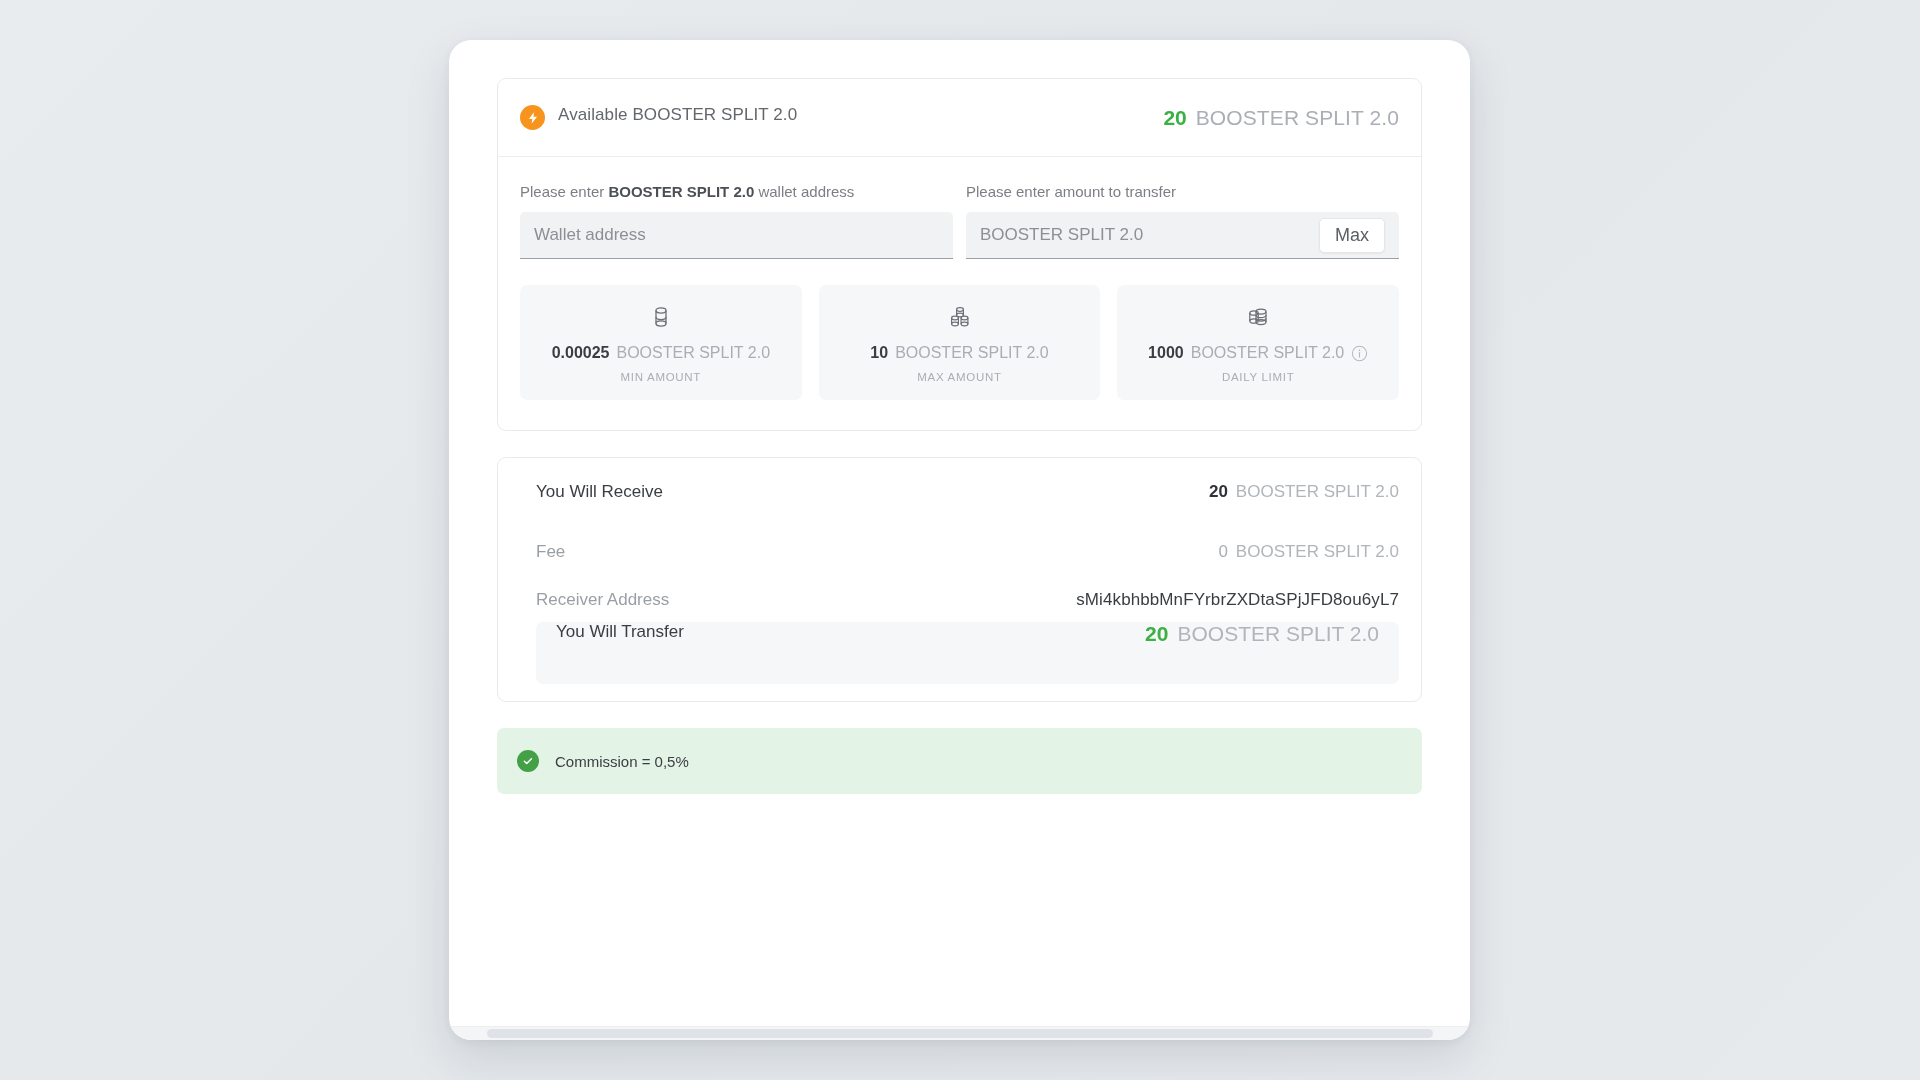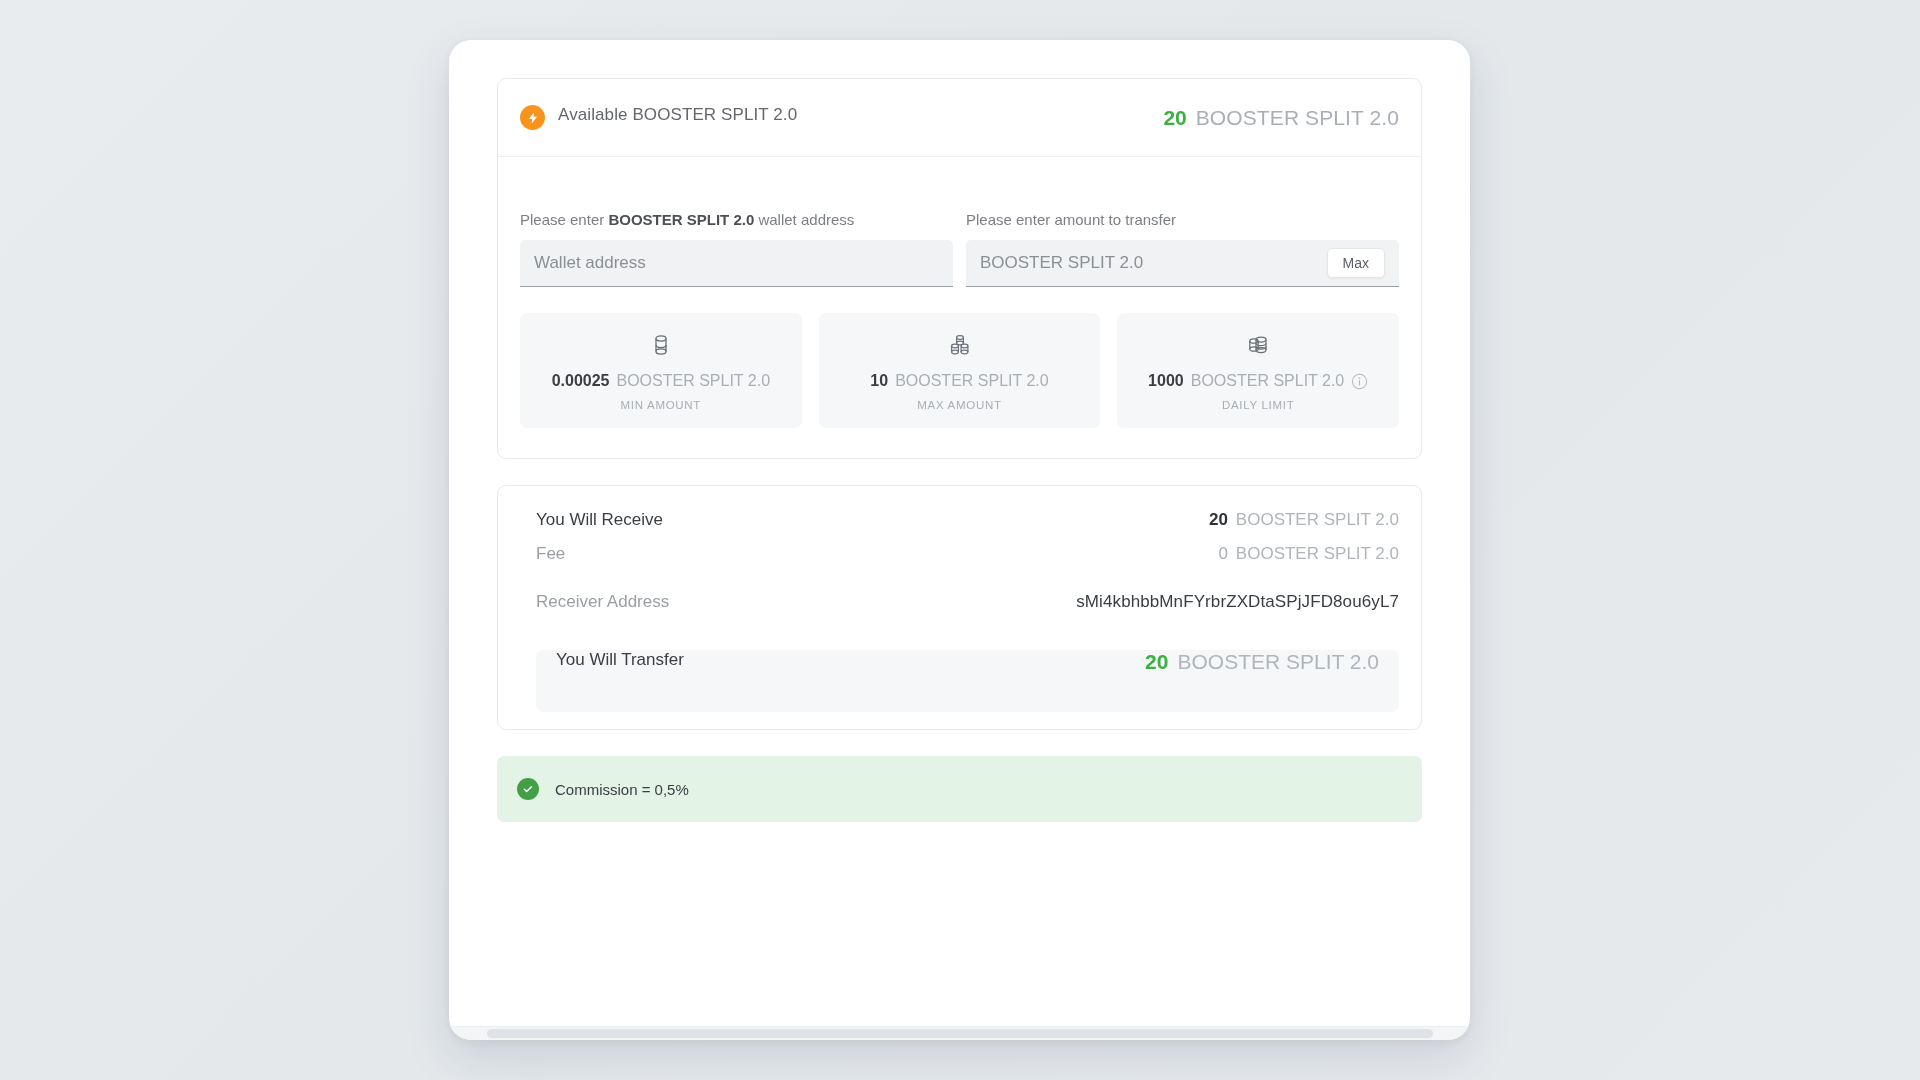--- a/index.html
+++ b/index.html
@@ -55,21 +55,21 @@
   .token-badge svg { display: block; }
   .avail-label {
     font-size: 17px; color: #63676c; letter-spacing: 0.1px;
   }
   .avail-right { display: flex; align-items: baseline; gap: 9px; }
   .avail-amount { font-size: 21px; font-weight: 700; color: #3cb043; }
   .avail-unit { font-size: 21px; color: #aaafb5; letter-spacing: 0.1px; }
 
   
   .form-area { padding: 26px 22px 30px 22px; }
-  .fields { display: flex; gap: 13px; margin-top: 28px; }
+  .fields { display: flex; gap: 13px; }
   .field { flex: 1; min-width: 0; }
   .field-label {
     font-size: 15px; color: #7b7f85;
     margin-bottom: 12px; white-space: nowrap;
   }
   .field-label b { color: #4c5055; font-weight: 700; }
   .input-wrap {
     position: relative;
     background: #f1f2f3;
     border-bottom: 1px solid #9aa0a6;
@@ -85,21 +85,21 @@
     font-size: 17px; color: #4c5055;
   }
   .input-wrap input::placeholder { color: #8b9096; }
   .max-btn {
     flex: none;
     background: #ffffff;
     border: 1px solid #e4e6e8;
     border-radius: 5px;
     padding: 6px 15px;
     font-family: "Liberation Sans", sans-serif;
-    font-size: 14px; color: #5c6066;
+    font-size: 18px; color: #5c6066;
     cursor: pointer;
     box-shadow: 0 1px 2px rgba(0,0,0,0.05);
   }
 
   
   .stats { display: flex; gap: 17px; margin-top: 26px; }
   .stat {
     flex: 1;
     background: #f6f7f8;
     border-radius: 7px;
@@ -121,21 +121,21 @@
 
   
   .summary { margin-top: 26px; padding: 0 0 17px 16px; }
   .sum-row {
     display: flex; align-items: baseline; justify-content: space-between;
     padding: 0 22px;
     height: 48px;
   }
   .sum-row.first { padding-top: 10px; height: 58px; align-items: center; }
   .sum-label { font-size: 17px; color: #3a3e43; }
-  .sum-label.muted { color: #9a9fa5; }
+  .sum-label.muted { color: #9a9fa5; margin-top: 26px; }
   .sum-right { display: flex; align-items: baseline; gap: 8px; }
   .sum-num { font-size: 17px; font-weight: 700; color: #2f3337; }
   .sum-num.muted { font-weight: 400; color: #a9aeb4; }
   .sum-unit { font-size: 17px; color: #b0b5bb; }
   .sum-addr { font-size: 17px; color: #3a3e43; letter-spacing: 0.1px; }
 
   .transfer-row {
     margin: 10px 22px 0 22px;
     background: #f6f7f8;
     border-radius: 7px;

